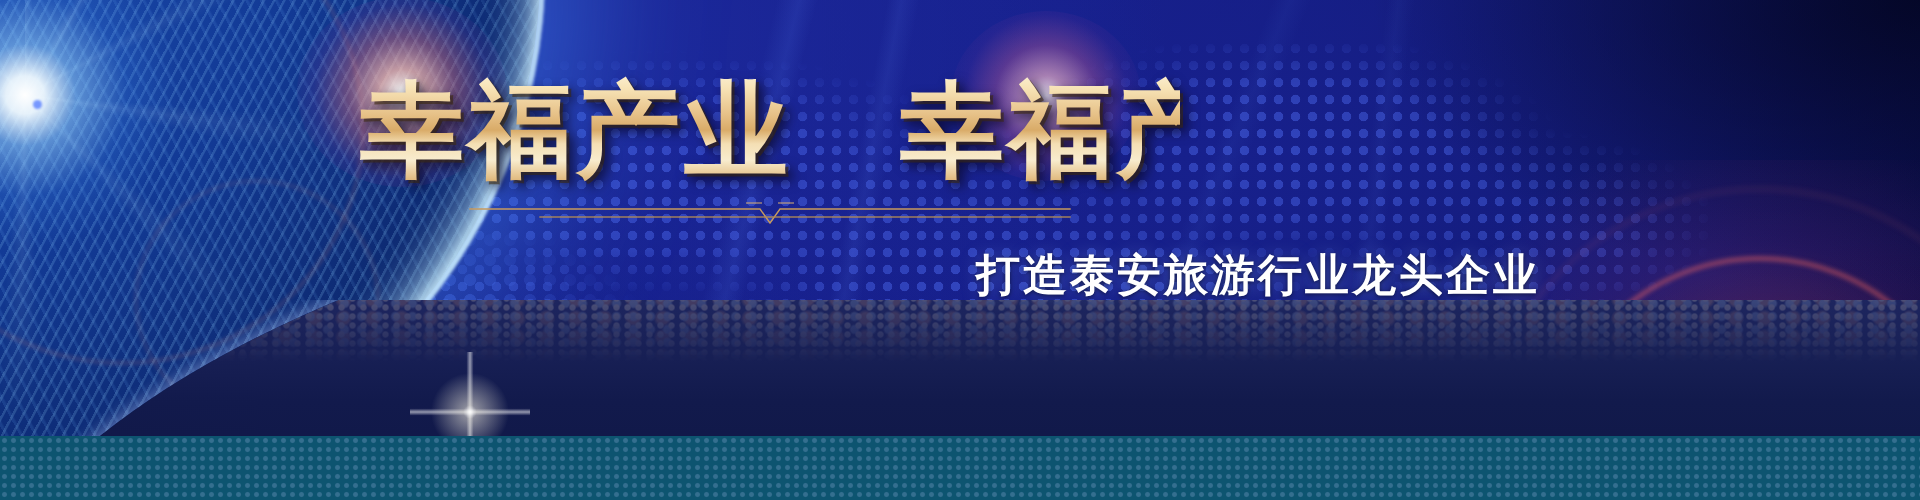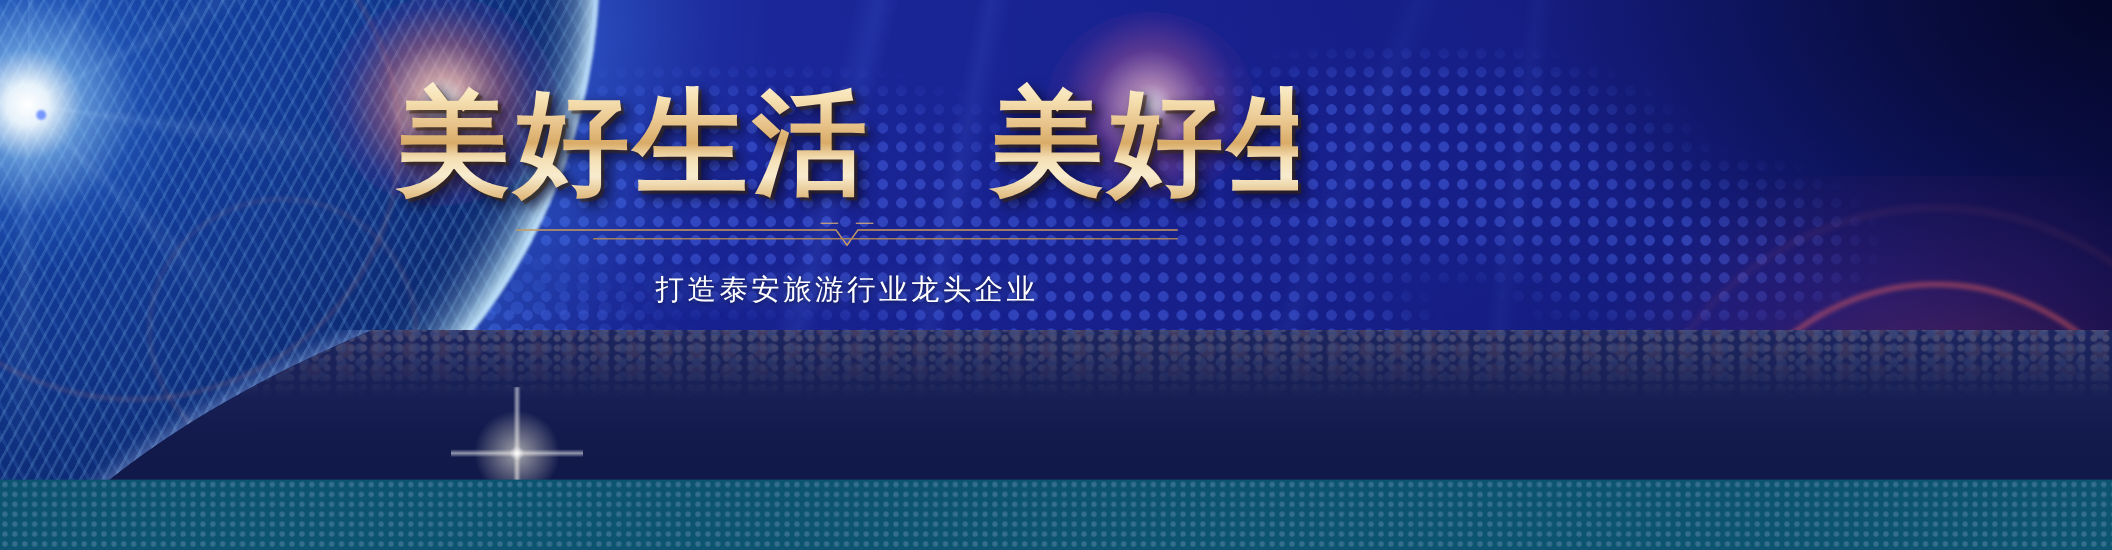--- a/index.html
+++ b/index.html
@@ -327,24 +327,24 @@
     height: 34px;
   }
   .divider svg { display: block; width: 600px; height: 34px; overflow: visible; }
 
   
   .subtitle {
     position: absolute;
     left: 0;
     top: 246px;
     width: 1540px;
-    text-align: center;
-    font-size: 26px;
+    text-align: right;
+    font-size: 44px;
     letter-spacing: 3px;
-    font-weight: 400;
+    font-weight: 700;
     color: #ffffff;
     text-shadow: 0 1px 4px rgba(0,0,0,0.55), 0 0 18px rgba(150,190,255,0.35);
   }
 </style>
 </head>
 <body>
 
 <div id="banner">
 
   <div class="bg-base"></div>
@@ -376,21 +376,21 @@
     <div class="city">
       <div class="city-lights"></div>
     </div>
     <div class="city-star"></div>
   </div>
 
   <div class="teal-band">
     <div class="teal-band-dots"></div>
   </div>
 
-  <div class="headline">美好生活　美好生活</div>
+  <div class="headline">幸福产业　幸福产业</div>
 
   <div class="divider">
     <svg viewBox="0 0 600 34" xmlns="http://www.w3.org/2000/svg" aria-hidden="true">
       <g stroke="#c79a5e" stroke-width="1.4" fill="none" stroke-linecap="square">
         <path d="M0 11 L290 11 L300 25 L310 11 L600 11"></path>
       </g>
       <g stroke="#b08a56" stroke-width="1.4" fill="none" stroke-linecap="square" opacity="0.9">
         <path d="M70 19 L600 19"></path>
       </g>
       <g stroke="#d9ad72" stroke-width="1.2" fill="none" opacity="0.85">

